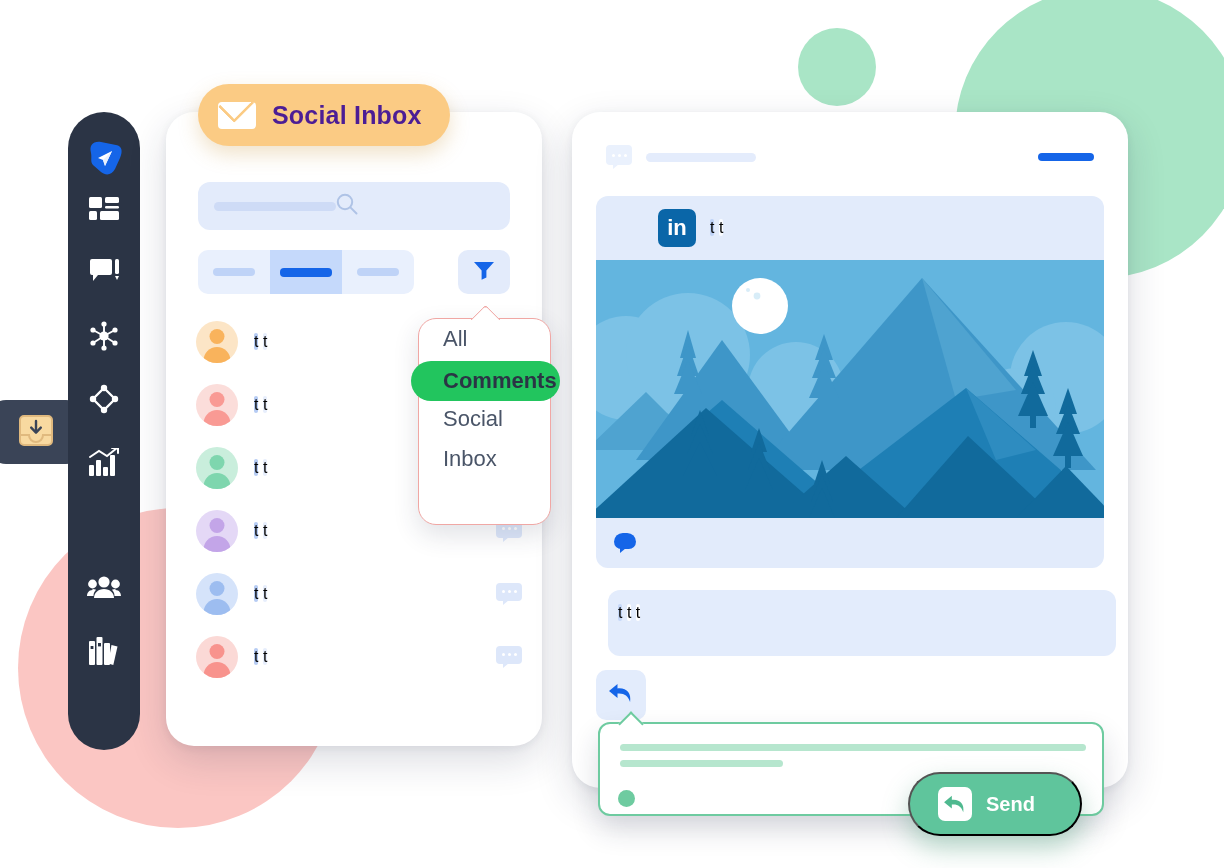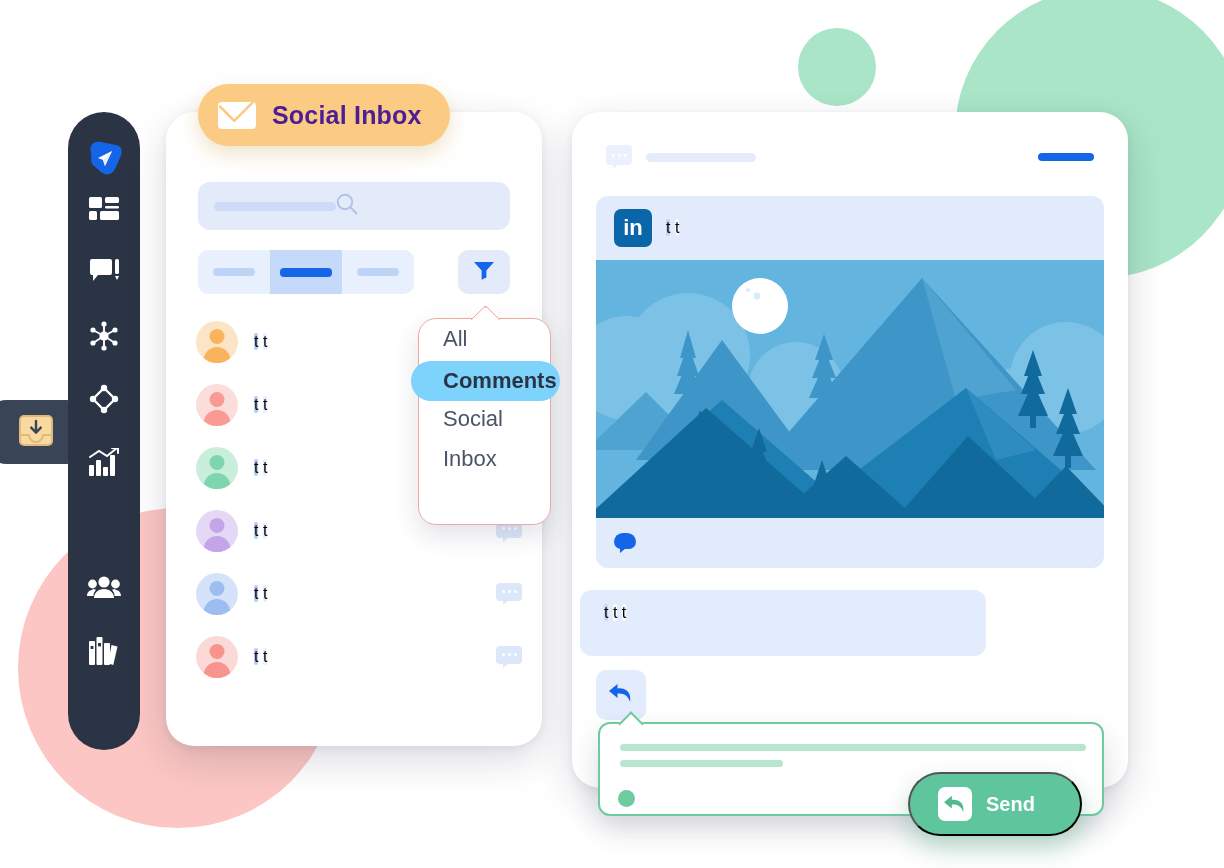--- a/index.html
+++ b/index.html
@@ -149,21 +149,21 @@
     border-left:1.6px solid #F0A7A4; border-top:1.6px solid #F0A7A4;
     transform: rotate(45deg); border-radius: 4px 0 0 0;
   }
   .dd-item {
     height: 40px; display: flex; align-items: center; padding-left: 24px;
     font-size: 22px; color: #4A5568; text-align: right;
   }
   .dd-item.selected {
     position: absolute; left: -8px; top: 42px;
     width: 149px; height: 40px;
-    background: #7dd3fc; border-radius: 20px;
+    background: #22c55e; border-radius: 20px;
     color: #2B3445; font-weight: bold; padding-left: 32px;
     z-index: 3;
   }
 
   
   #post-card {
     position: absolute; left: 572px; top: 112px;
     width: 556px; height: 676px;
     background: #ffffff; border-radius: 28px;
     box-shadow: 0 14px 38px rgba(30,40,70,.16), 0 2px 8px rgba(30,40,70,.07);
@@ -174,42 +174,42 @@
   #post-header .action-line { height: 8px; width: 56px; background: #1565E8; border-radius: 4px; margin-left: auto; text-indent:-9999px; overflow:hidden; }
 
   #author-block {
     position: absolute; left: 24px; top: 84px; width: 508px; height: 64px;
     background: #E2EBFB; border-radius: 12px 12px 0 0;
     display: flex; align-items: center; padding-left: 18px;
   }
   .linkedin-icon {
     width: 38px; height: 38px; background: #0A66A8; border-radius: 7px;
     color: #fff; font-size: 22px; font-weight: bold; line-height: 38px; text-align: center;
-    font-family: "Liberation Sans", sans-serif; flex: 0 0 38px;
+    font-family: "Liberation Sans", sans-serif; flex: 0 0 38px; margin-left: 44px;
   }
   #author-block .meta { margin-left: 14px; }
   #author-block .m1 { height: 9px; width: 68px; background: #BFD3F7; border-radius: 5px; text-indent:-9999px; overflow:hidden; }
   #author-block .m2 { height: 8px; width: 122px; background: #FAFCFF; border-radius: 4px; margin-top: 9px; text-indent:-9999px; overflow:hidden; }
 
   
   #post-image { position: absolute; left: 24px; top: 148px; width: 508px; height: 258px; overflow: hidden; background: #63B5DF; }
   #post-image svg { display: block; width: 508px; height: 258px; }
 
   #post-reactions {
     position: absolute; left: 24px; top: 406px; width: 508px; height: 50px;
     background: #E2EBFB; border-radius: 0 0 12px 12px;
     display: flex; align-items: center; padding-left: 18px;
   }
   .react-bubble { width: 22px; height: 20px; position: relative; }
   .react-bubble .box { position: absolute; inset: 0 0 4px 0; background: #1565E8; border-radius: 11px 11px 9px 9px; }
   .react-bubble .tail { position: absolute; left: 6px; bottom: 0; width: 0; height: 0; border-left: 6px solid #1565E8; border-bottom: 5px solid transparent; }
 
   #comment-block {
-    position: absolute; left: 8px; top: 478px; width: 406px; height: 66px;
-    background: #E3ECFC; border-radius: 12px; padding: 14px 24px;
+    position: absolute; left: 36px; top: 478px; width: 508px; height: 66px;
+    background: #E3ECFC; border-radius: 12px; padding: 14px 10px;
   }
   #comment-block .c0 { height: 10px; width: 66px; background: #C6D8F8; border-radius: 5px; text-indent:-9999px; overflow:hidden; }
   #comment-block .c1 { height: 6px; width: 468px; background: #FFFFFF; border-radius: 3px; margin-top: 10px; text-indent:-9999px; overflow:hidden; }
   #comment-block .c2 { height: 6px; width: 162px; background: #FFFFFF; border-radius: 3px; margin-top: 8px; text-indent:-9999px; overflow:hidden; }
 
   #reply-button {
     position: absolute; left: 24px; top: 558px;
     width: 50px; height: 50px;
     background: #E3ECFC; border-radius: 10px;
     display: flex; align-items: center; justify-content: center;

